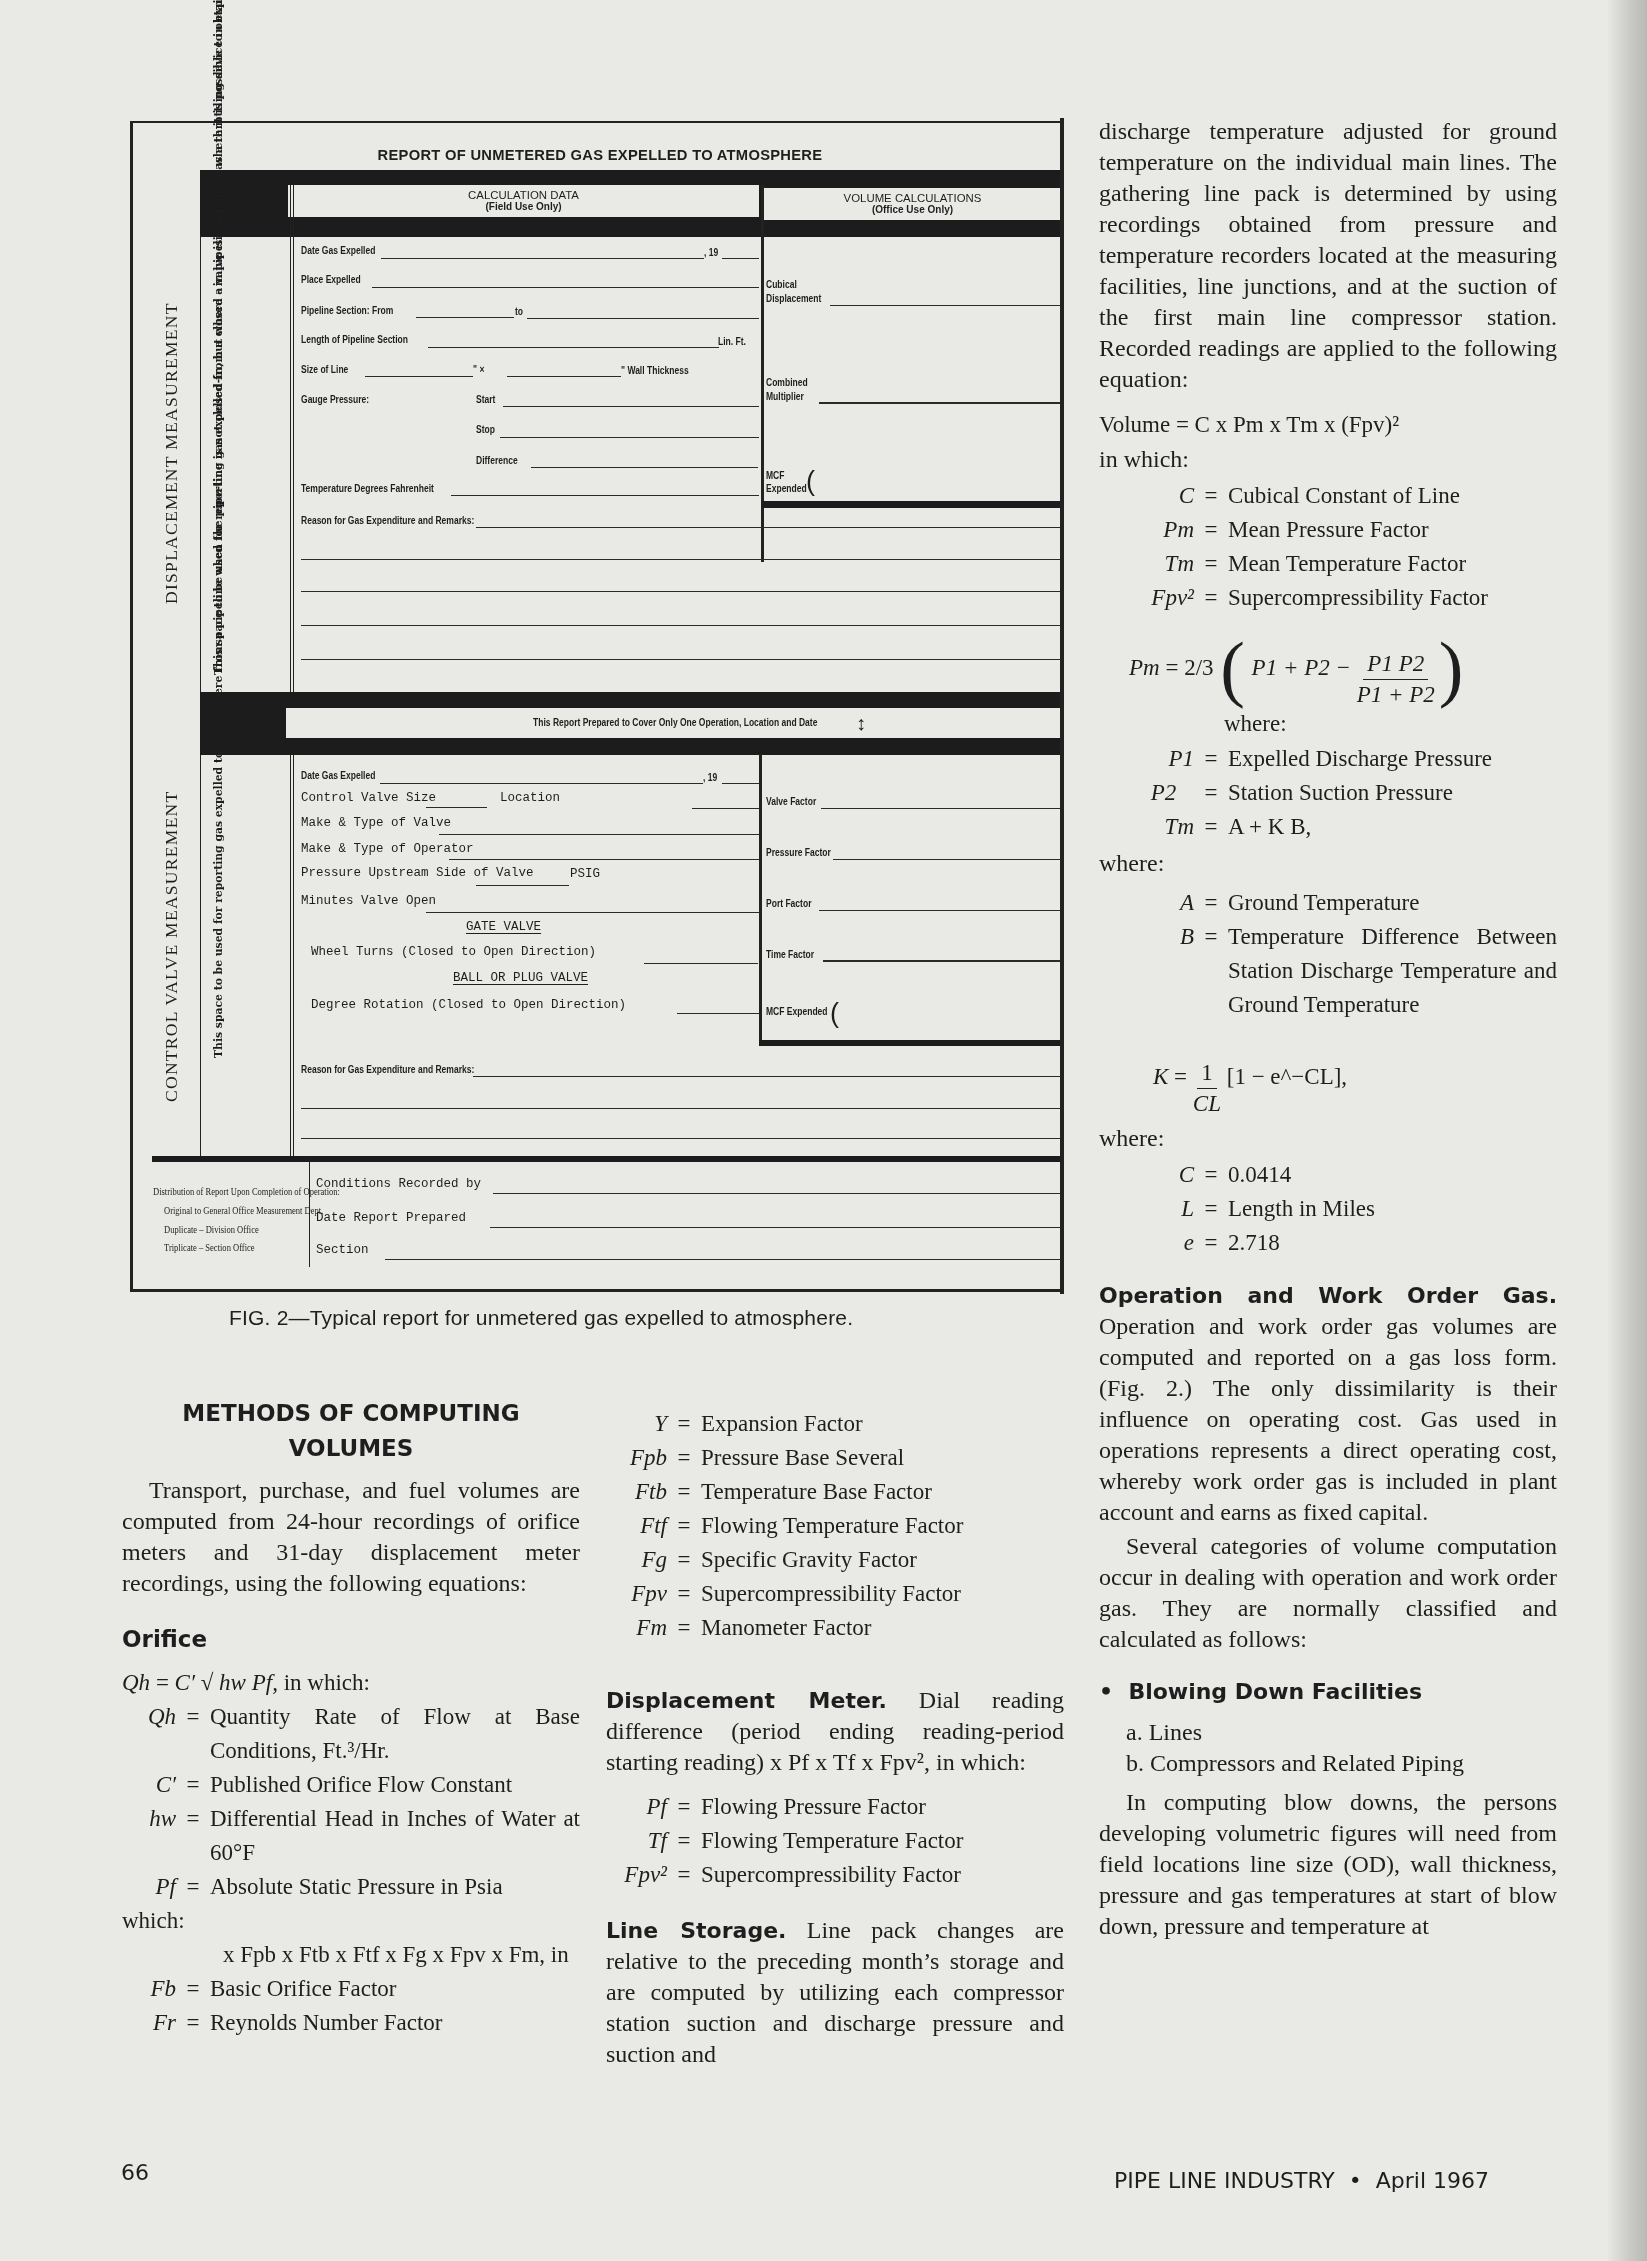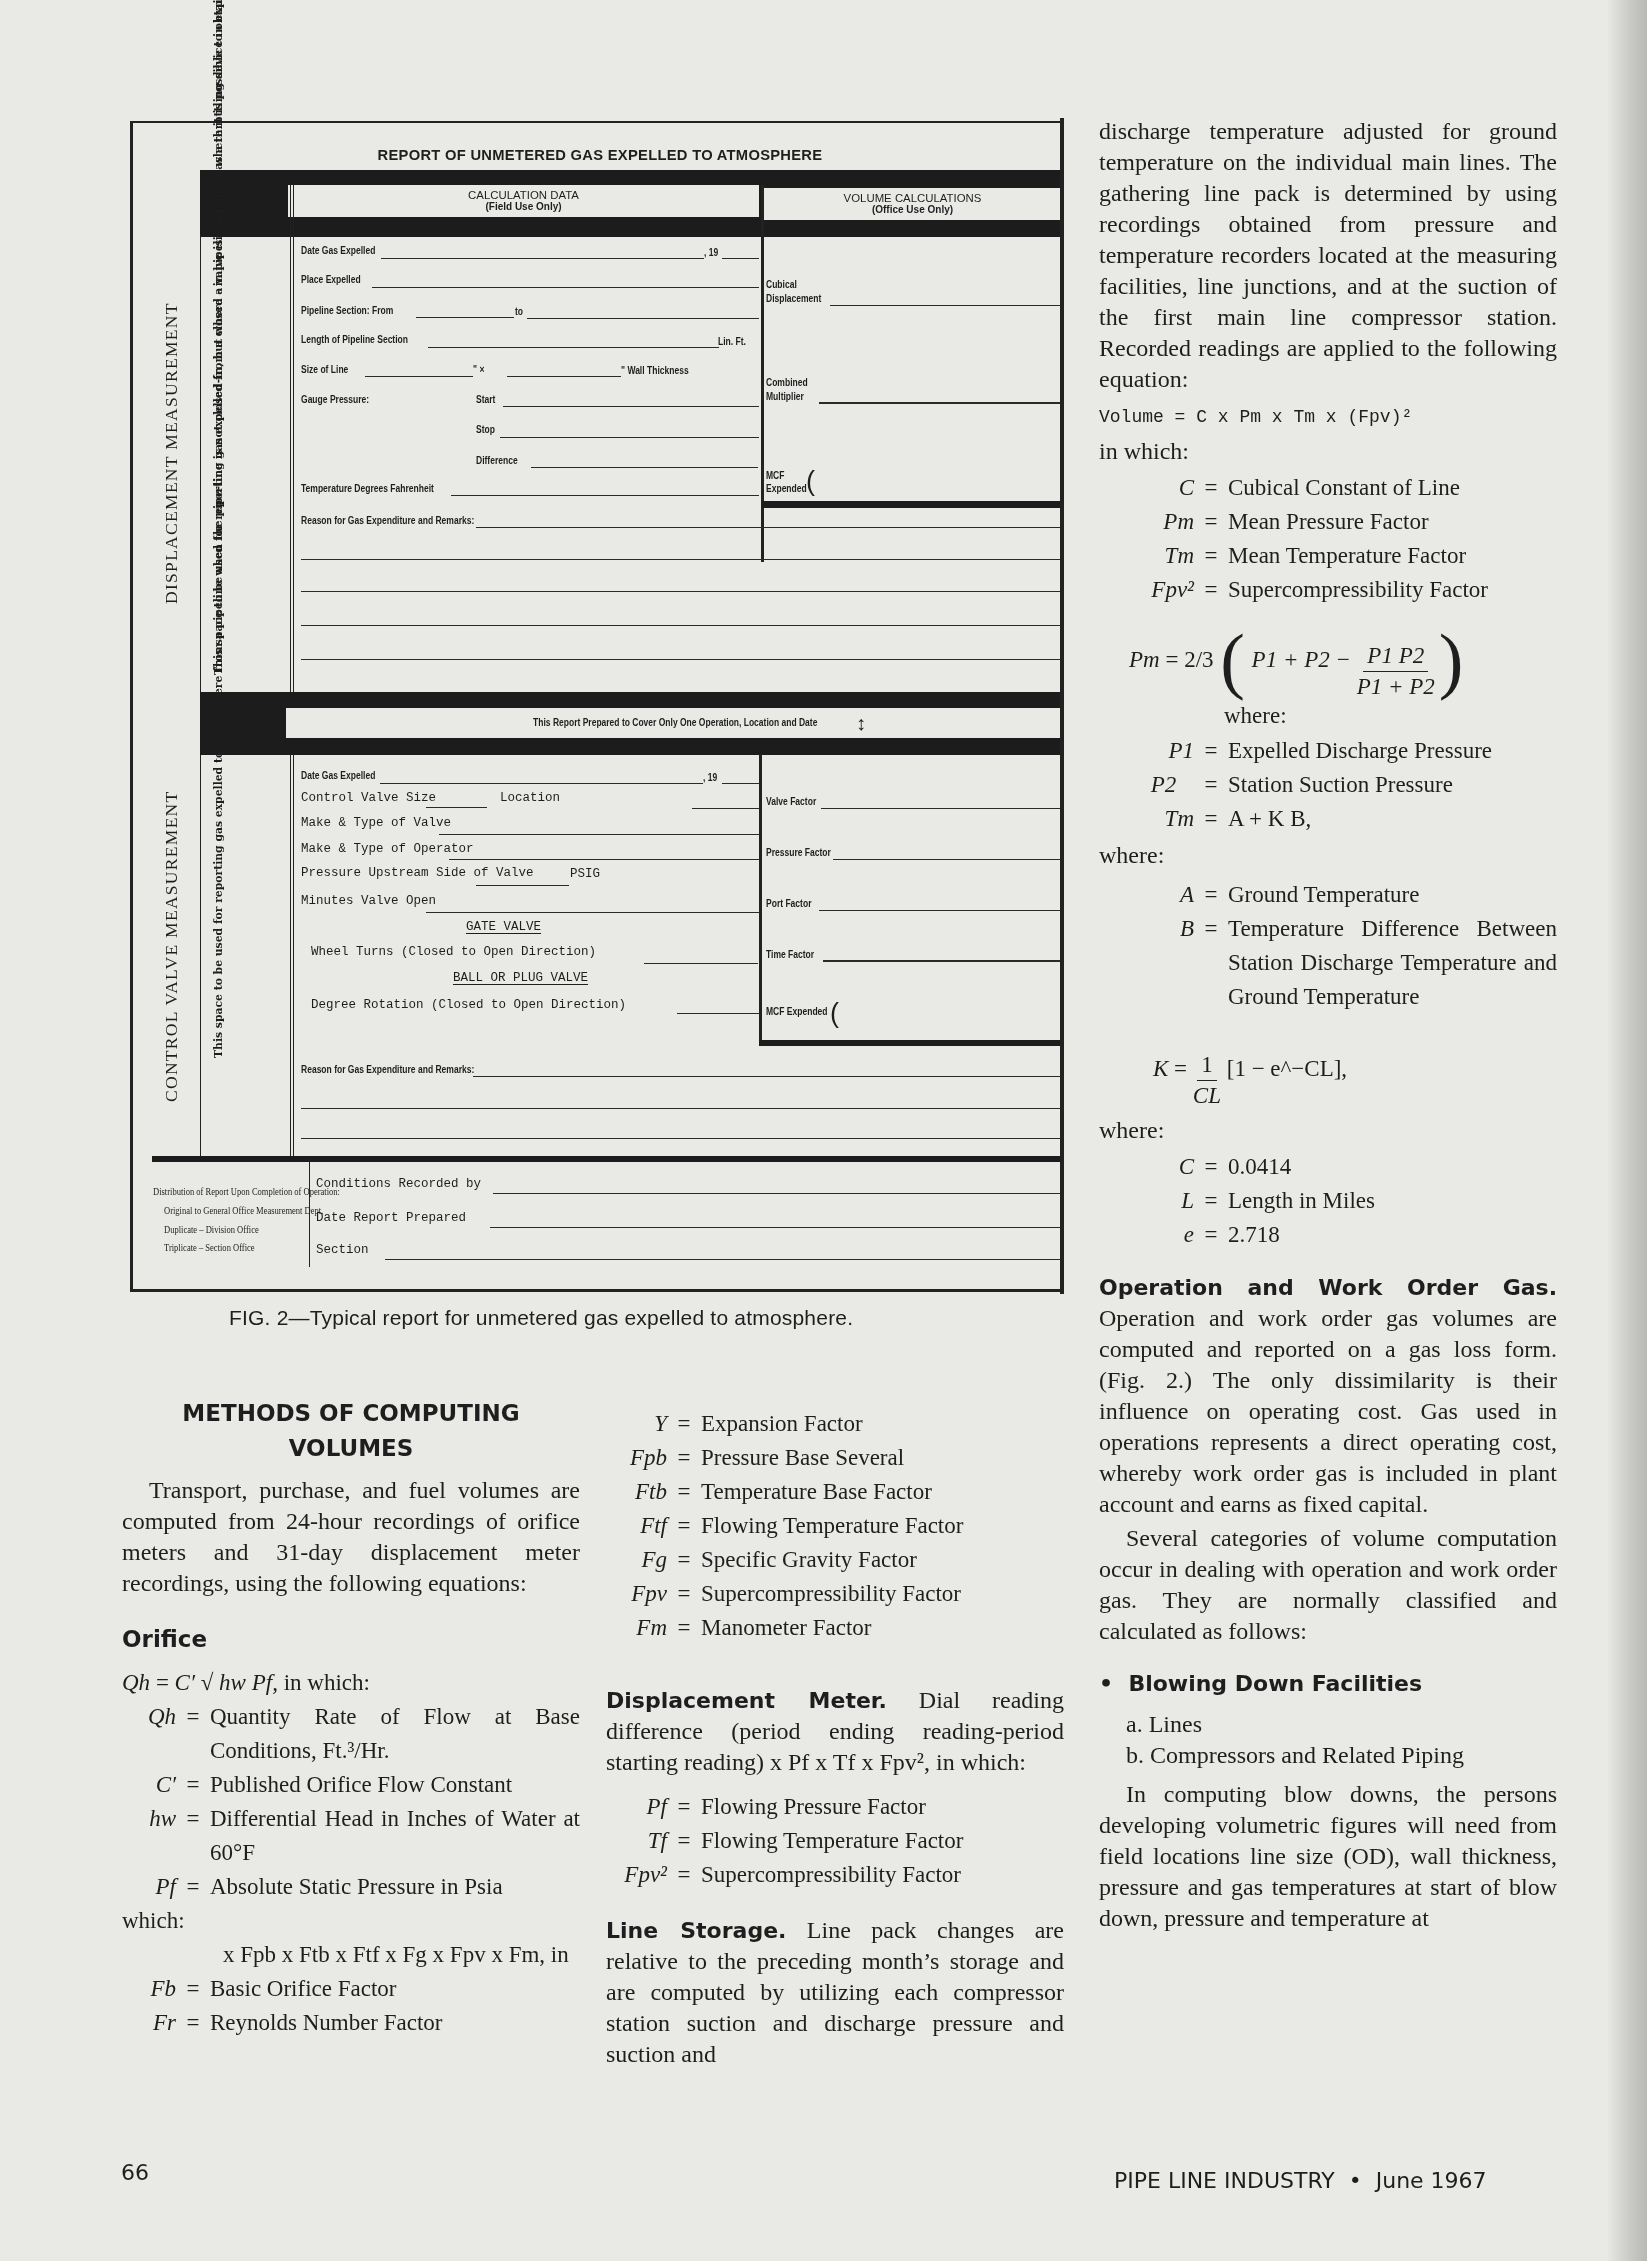--- a/index.html
+++ b/index.html
@@ -289,21 +289,21 @@
       </div>
     </div>
   <div class="body" style="margin-top:23px;">
     <span class="head" style="font-size:22px;">Line Storage.</span>
     <span>Line pack changes are relative to the preceding month’s storage and are computed by utilizing each compressor station suction and discharge pressure and suction and</span>
   </div>
 </div>
 
 <div class="abs" style="left:1099px;top:116px;width:458px;">
   <div class="body">discharge temperature adjusted for ground temperature on the individual main lines. The gathering line pack is determined by using recordings obtained from pressure and temperature recorders located at the measuring facilities, line junctions, and at the suction of the first main line compressor station. Recorded readings are applied to the following equation:</div>
-  <div style="font-size:18px;line-height:34px;margin-top:5px;font-family:Liberation Mono, monospace;">Volume = C x Pm x Tm x (Fpv)²</div>
+  <div style="font-size:23px;line-height:34px;margin-top:13px;">Volume = C x Pm x Tm x (Fpv)²</div>
   <div style="font-size:24px;line-height:34px;">in which:</div>
   <div id="r-defs1" style="margin-top:2.7px;">
       <div class="eqrow" style="padding-left: 34px;">
         <span class="sym" style="width: 61px; flex: 0 0 auto;">C</span>
         <span class="eq" style="flex: 0 0 auto;">=</span>
         <span style="flex: 1 1 0%; text-align: justify;">Cubical Constant of Line</span>
       </div>
       <div class="eqrow" style="padding-left: 34px;">
         <span class="sym" style="width: 61px; flex: 0 0 auto;">Pm</span>
         <span class="eq" style="flex: 0 0 auto;">=</span>
@@ -396,16 +396,16 @@
   <div class="head" style="font-size:22px;margin-top:20px;line-height:34px;">
     <span>•</span>&nbsp;&nbsp;<span>Blowing Down Facilities</span>
   </div>
   <div class="body" style="padding-left:27px;margin-top:8px;">a.  Lines</div>
   <div class="body" style="padding-left:27px;">b.  Compressors and Related Piping</div>
   <div class="body" style="text-indent:27px;margin-top:8px;">In computing blow downs, the persons developing volumetric figures will need from field locations line size (OD), wall thickness, pressure and gas temperatures at start of blow down, pressure and temperature at</div>
 </div>
 
 <div class="abs footer" style="left:121px;top:2160px;">66</div>
 <div class="abs footer" style="left:1114px;top:2168px;">
-  <span>PIPE LINE INDUSTRY</span>&nbsp;&nbsp;<span>•</span>&nbsp;&nbsp;<span>June 1967</span>
+  <span>PIPE LINE INDUSTRY</span>&nbsp;&nbsp;<span>•</span>&nbsp;&nbsp;<span>April 1967</span>
 </div>
 <div class="abs" style="left:1608px;top:0;width:39px;height:2261px;background:linear-gradient(90deg,#e6e6e3,#c8c8c4 60%,#b8b8b4);"></div>
 
 
 </body></html>

